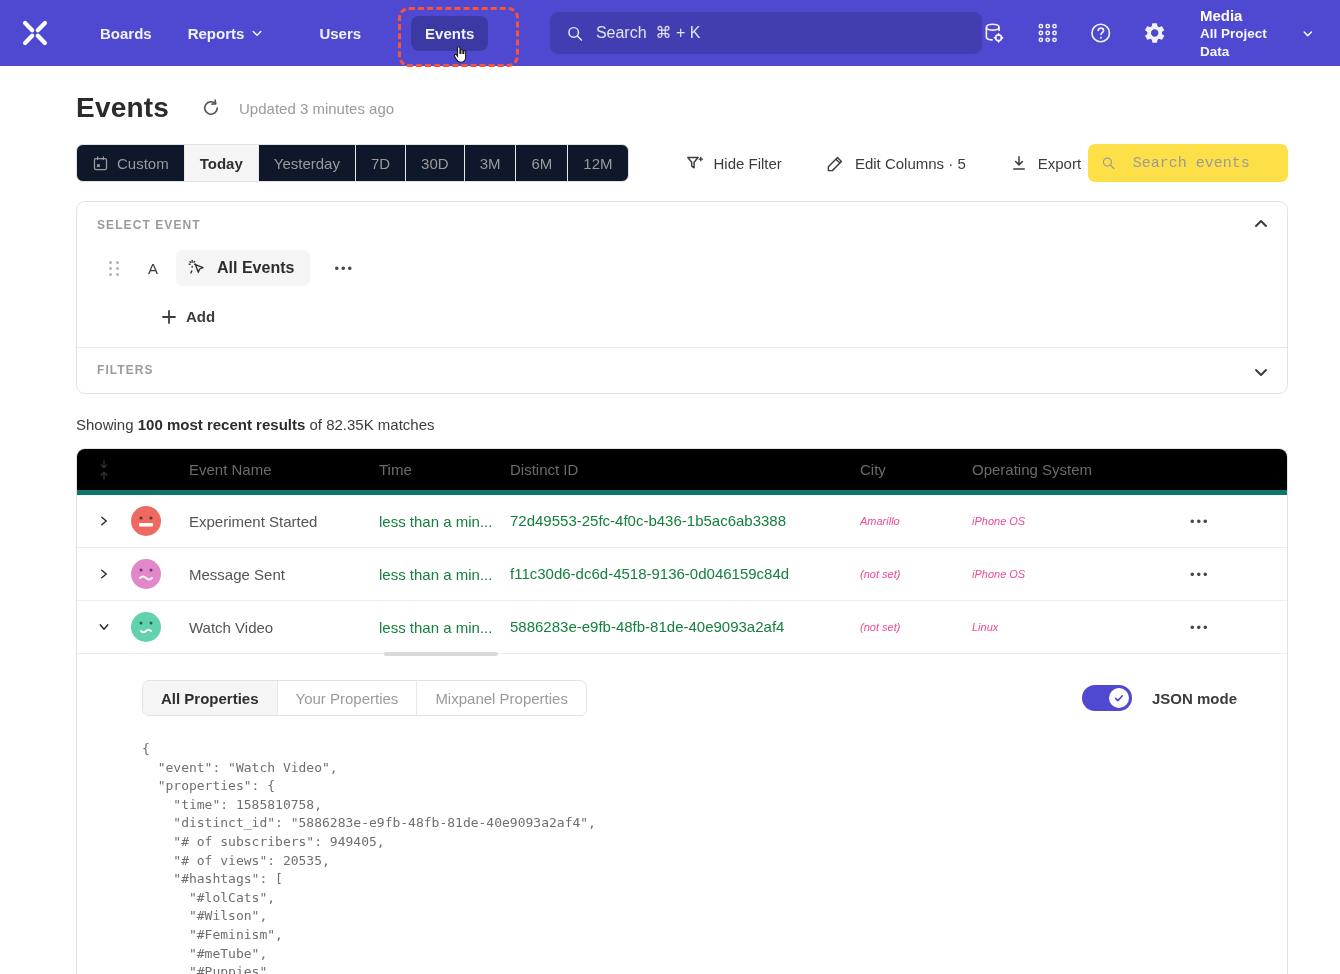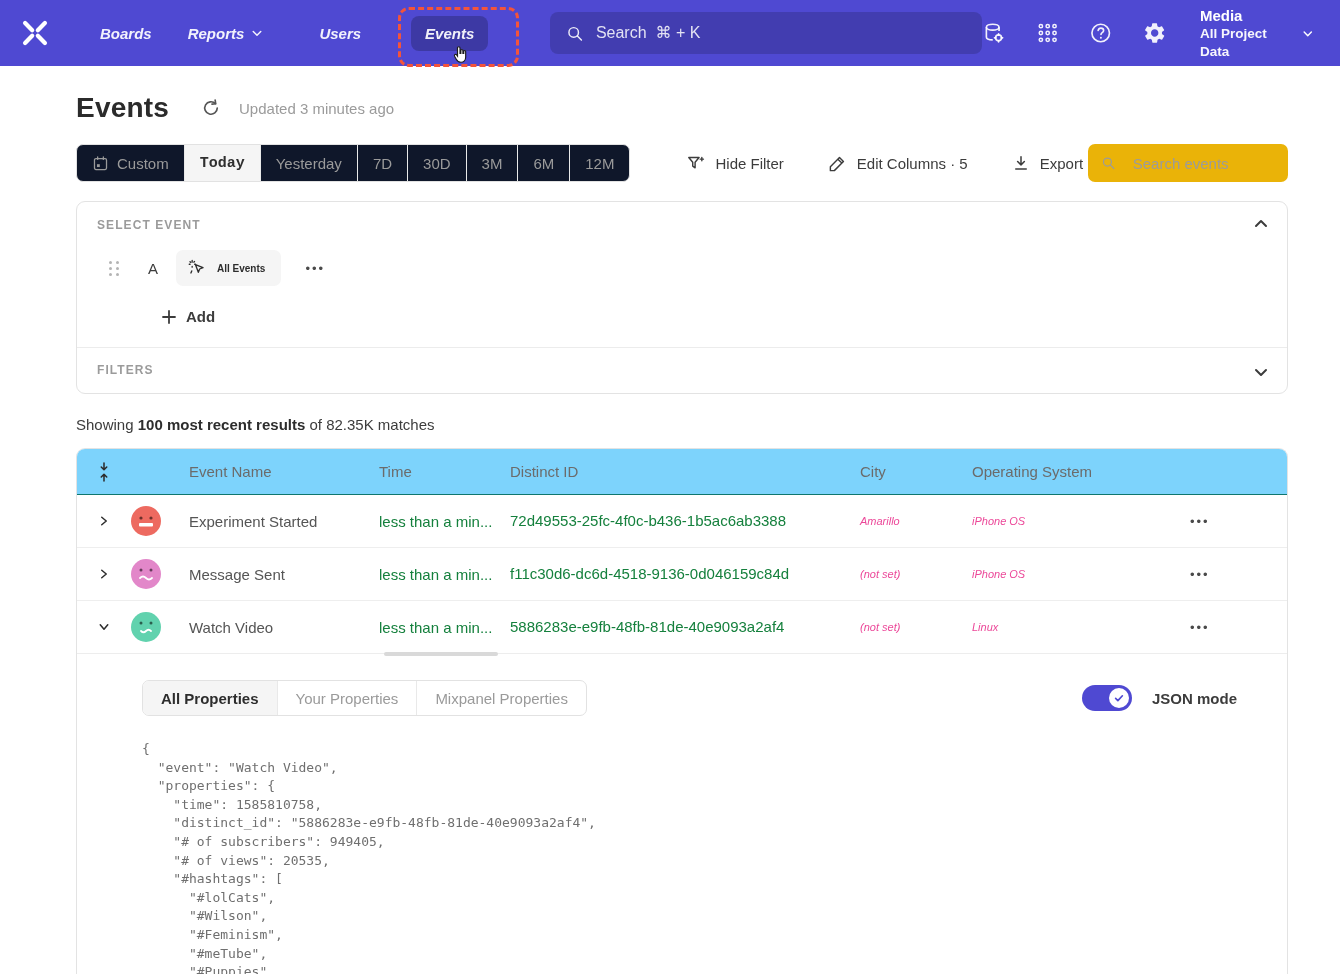--- a/index.html
+++ b/index.html
@@ -2,21 +2,21 @@
 <html><head>
 <meta charset="utf-8">
 <style>
   * { margin:0; padding:0; box-sizing:border-box; }
   html,body { width:1340px; height:974px; overflow:hidden; background:#fff;
     font-family:"Liberation Sans", sans-serif; color:#2d2d2d; }
 
   
   .navbar { height:66px; background:#4f49d2; display:flex; align-items:center; padding:0 26px 0 18px; position:relative; }
   .logo { width:34px; height:34px; margin-right:34px; flex:0 0 auto; }
-  .nav-items { display:flex; align-items:flex-start; gap:8px;font-style:italic; }
+  .nav-items { display:flex; align-items:flex-start; gap:8px; }
   .nav-item { color:rgba(255,255,255,.93); font-size:15px; font-weight:600; padding:9px 14px; border-radius:8px; display:flex; align-items:center; gap:7px; cursor:pointer; white-space:nowrap; }
   .nav-item svg { display:block; }
   .nav-events-wrap { position:relative; margin-left:28px; }
   .nav-item.active { background:rgba(0,0,0,.22); }
   .sel-box { position:absolute; left:-13px; right:-31px; top:-9px; bottom:-16px; border:3px dashed #f4543a; border-radius:11px; pointer-events:none; }
   .cursor-hand { position:absolute; left:50%; bottom:-16px; width:20px; height:22px; }
   .nav-search { margin-left:62px; width:460px; height:42px; background:rgba(0,0,0,.16); border:0; border-radius:8px; display:flex; align-items:center; padding:0 16px; gap:12px; }
   .nav-search input { background:transparent; border:0; outline:none; color:#fff; font-size:16px; width:100%; font-family:inherit; }
   .nav-search input::placeholder { color:rgba(255,255,255,.85); }
   .nav-right { margin-left:auto; display:flex; align-items:center; gap:30px; }
@@ -29,50 +29,50 @@
   .content { margin:0 52px 0 76px; width:1212px; }
   .title-row { display:flex; align-items:center; margin-top:26px; gap:18px; }
   .page-title { font-size:28px; font-weight:700; letter-spacing:.2px; color:#2b2b2b; }
   .refresh-btn { width:20px; height:20px; color:#555; cursor:pointer; margin-left:14px; }
   .updated { font-size:15px; color:#9b9b9b; }
 
   .toolbar { display:flex; align-items:center; margin-top:20px; }
   .seg { display:flex; border:1px solid #e2e2e2; border-radius:7px; overflow:hidden; height:38px; background:#0f172a; }
   .seg-item { display:flex; align-items:center; gap:8px; padding:0 15px; font-size:15px; color:#9a9a9a; border-left:1px solid #e9e9e9; cursor:pointer; white-space:nowrap; }
   .seg-item:first-child { border-left:0; }
-  .seg-item.active { background:#f5f5f5; color:#2f2f2f; font-weight:700;font-family:Liberation Mono, monospace; }
+  .seg-item.active { background:#f5f5f5; color:#2f2f2f; font-weight:700; }
   .tool-actions { display:flex; align-items:center; margin-left:56px; gap:44px; }
   .tool-btn { display:flex; align-items:center; gap:10px; font-size:15px; color:#3c3c3c; font-weight:500; cursor:pointer; white-space:nowrap; }
   .tool-btn svg { color:#3c3c3c; }
-  .search-events { margin-left:auto; width:200px; height:38px; background:#eab308; border-radius:7px; display:flex; align-items:center; gap:17px; padding:0 13px; }
+  .search-events { margin-left:auto; width:200px; height:38px; background:#fde047; border-radius:7px; display:flex; align-items:center; gap:17px; padding:0 13px;font-family:Liberation Mono, monospace; }
   .search-events input { border:0; background:transparent; outline:none; font-size:15px; width:100%; color:#444; font-family:inherit; }
   .search-events input::placeholder { color:#9b9b9b; }
 
   
   .card { border:1px solid #e3e3e3; border-radius:9px; margin-top:19px; background:#fff; }
   .qsection { padding:16px 20px 18px 20px; position:relative; }
   .qlabel { font-size:12px; font-weight:700; letter-spacing:.09em; color:#9b9b9b; }
   .qchev { position:absolute; top:14px; right:18px; width:16px; height:16px; color:#3c3c3c; cursor:pointer; }
   .qrow { display:flex; align-items:center; margin-top:18px; gap:18px; }
   .drag-dots { display:grid; grid-template-columns:4px 4px; grid-gap:3px; margin-left:12px; cursor:grab; }
   .drag-dots i { width:3px; height:3px; border-radius:50%; background:#b4b4b4; }
   .qletter { font-size:15px; color:#3c3c3c; margin-left:10px; }
-  .event-chip { display:flex; align-items:center; gap:9px; background:#f5f5f5; border-radius:7px; height:36px; padding:0 16px 0 12px; font-size:10px; font-weight:700; color:#2d2d2d; cursor:pointer; }
+  .event-chip { display:flex; align-items:center; gap:9px; background:#f5f5f5; border-radius:7px; height:36px; padding:0 16px 0 12px; font-size:16px; font-weight:700; color:#2d2d2d; cursor:pointer; }
   .dots-btn { color:#4a4a4a; font-size:13px; letter-spacing:2px; cursor:pointer; padding:4px 6px; }
   .add-btn { display:flex; align-items:center; gap:9px; font-size:15px; font-weight:600; color:#3c3c3c; margin:22px 0 4px 64px; cursor:pointer; }
   .divider { border-top:1px solid #ececec; }
   .filters-row { padding:15px 20px 16px 20px; position:relative; }
 
   
   .showing { margin-top:22px; font-size:15px; color:#3c3c3c; }
   .showing b { font-weight:700; color:#2d2d2d; }
 
   .table-card { border:1px solid #e3e3e3; border-radius:9px 9px 0 0; border-bottom:0; margin-top:15px; background:#fff; overflow:hidden; position:relative; }
   .trow { display:grid; grid-template-columns:54px 58px 190px 131px 350px 112px 190px 1fr; align-items:center; height:53px; background:#fff; border-bottom:1px solid #eeeeee; }
-  .thead { height:46px; background:#7dd3fc; border-bottom:1px solid #0f766e; }
+  .thead { height:46px; background:#000000; border-bottom:5px solid #0f766e; }
   .th { font-size:15px; color:#6b6b6b; font-weight:500; }
   .cell-center { display:flex; justify-content:center; align-items:center; }
   .expander { width:26px; height:26px; display:flex; align-items:center; justify-content:center; color:#2d2d2d; cursor:pointer; }
   .avatar { width:30px; height:30px; border-radius:50%; display:block; }
   .td-name { font-size:15px; color:#555; }
   .td-time { font-size:15px; color:#15803d; white-space:nowrap; overflow:hidden; }
   .td-id a { font-size:15px; color:#15803d; text-decoration:none; cursor:pointer; }
   .td-plain { font-size:11px; color:#ec4899;font-style:italic; }
   .td-actions { padding-left:22px; }
   .row-expanded { border-bottom:1px solid #ededed; }

